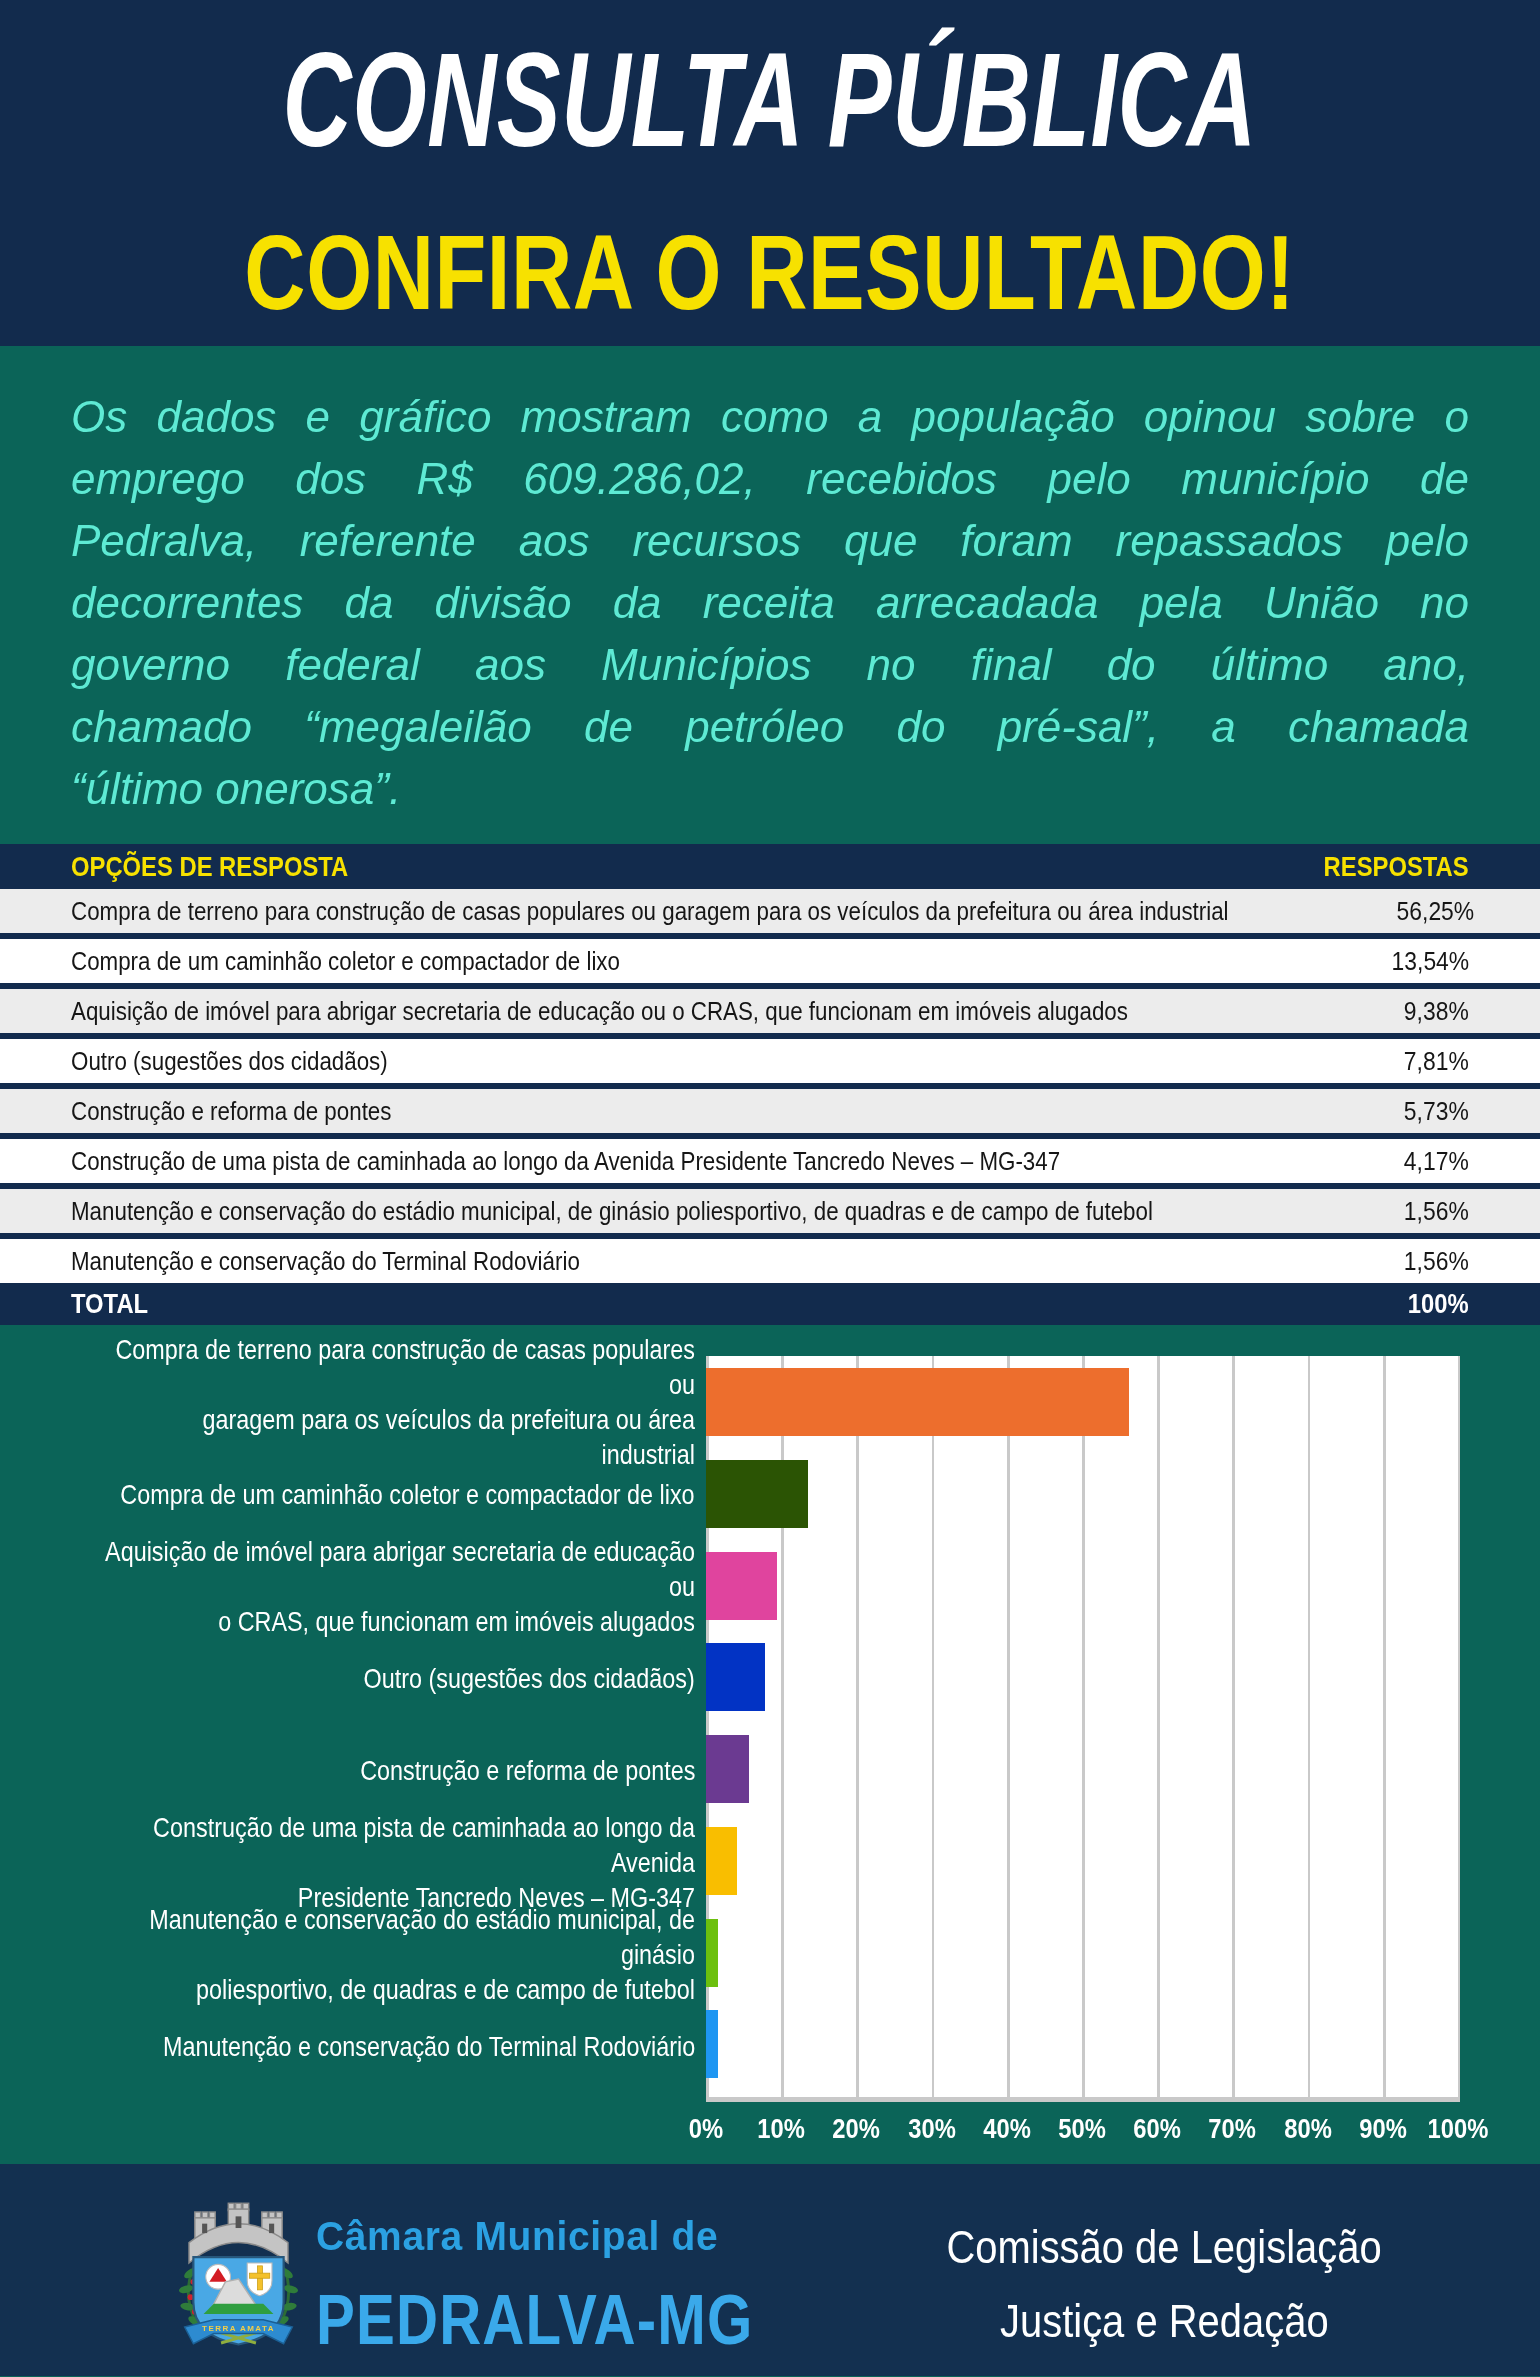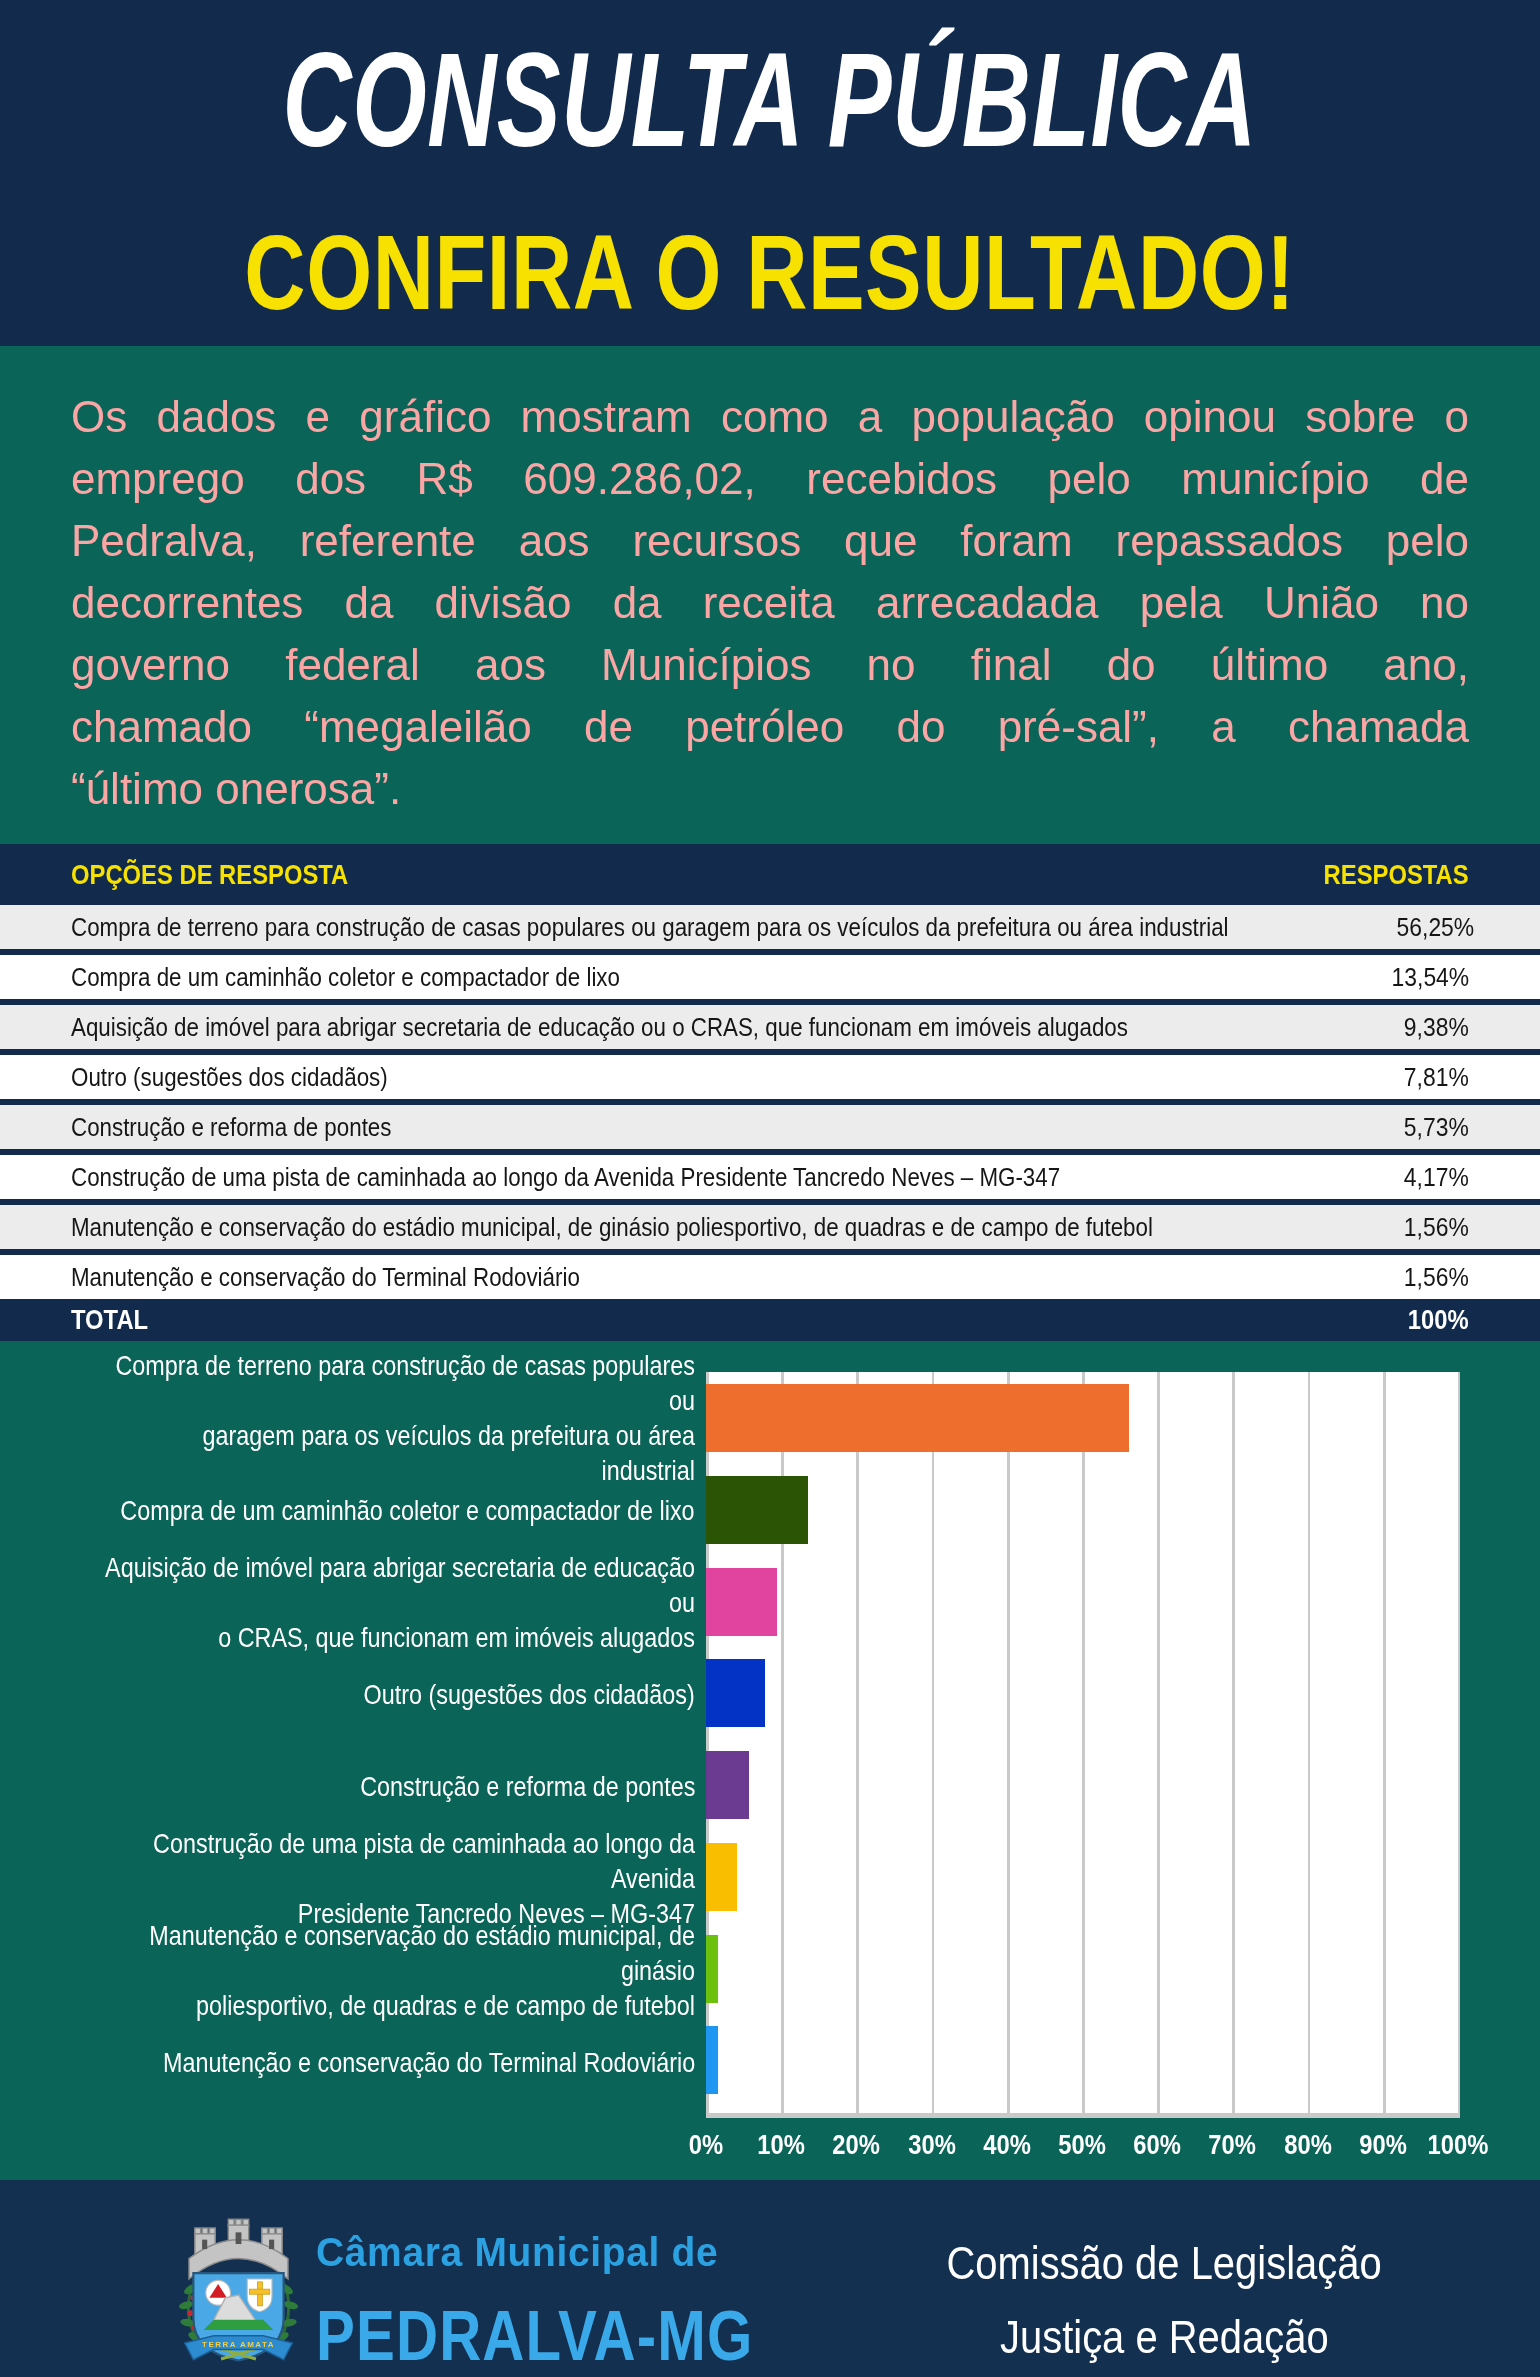--- a/index.html
+++ b/index.html
@@ -20,30 +20,30 @@
   }
   .hero-subtitle{margin-top:12.7px;line-height:106px;white-space:nowrap;}
   .hero-subtitle .squeeze{
     font-size:106px;font-weight:700;color:#f7e100;
     transform:scaleX(.80);letter-spacing:0.7px;
   }
 
   
   .intro{height:498px;background:#0b6458;box-sizing:border-box;padding:40px 71px 0;}
   .intro .line{
-    color:#fca5a5;font-size:44px;line-height:62px;
-    text-align:justify;text-align-last:justify;
+    color:#5eead4;font-size:44px;line-height:62px;
+    text-align:justify;text-align-last:justify;font-style:italic;
   }
   .intro .line.last{text-align-last:left;}
 
   
   .rtable{background:#ffffff;}
   .thead{
     height:45px;background:#122b4d;display:flex;justify-content:space-between;
-    align-items:center;padding:8px 71px;
+    align-items:center;padding:0 71px;
   }
   .thead .squeeze{font-size:28px;font-weight:700;color:#f7e100;}
   .thead .h-left .squeeze{transform:scaleX(.85);transform-origin:left center;}
   .thead .h-right .squeeze{transform:scaleX(.85);transform-origin:right center;}
   .tbody .trow{
     height:44px;display:flex;justify-content:space-between;align-items:center;
     padding:0 71px;background:#ffffff;
   }
   .tbody .trow:nth-child(odd){background:#ececec;}
   .tbody .trow + .trow{border-top:6.4px solid #122b4d;}

